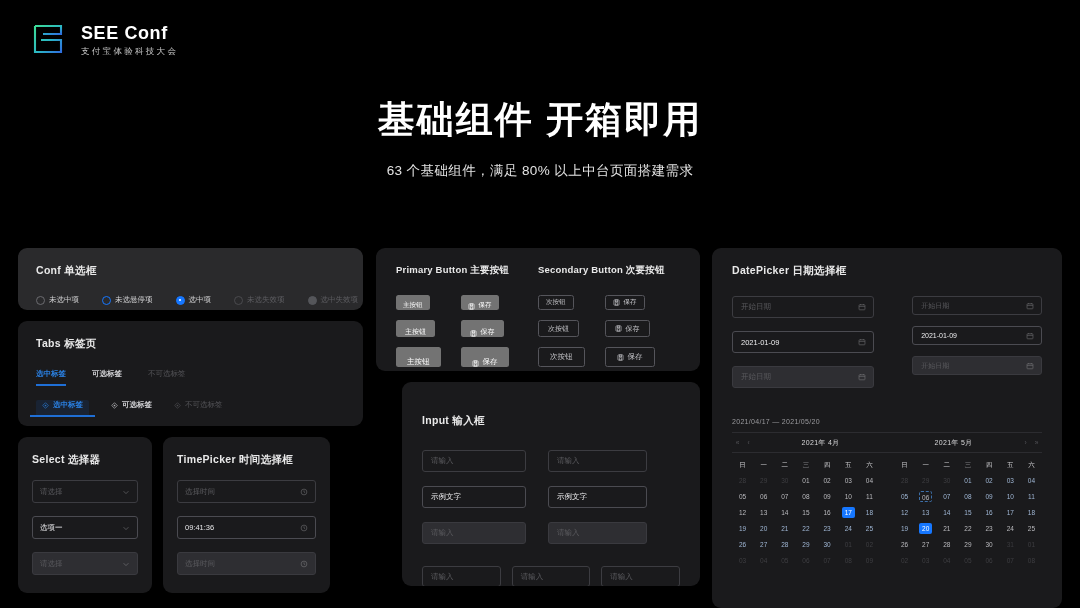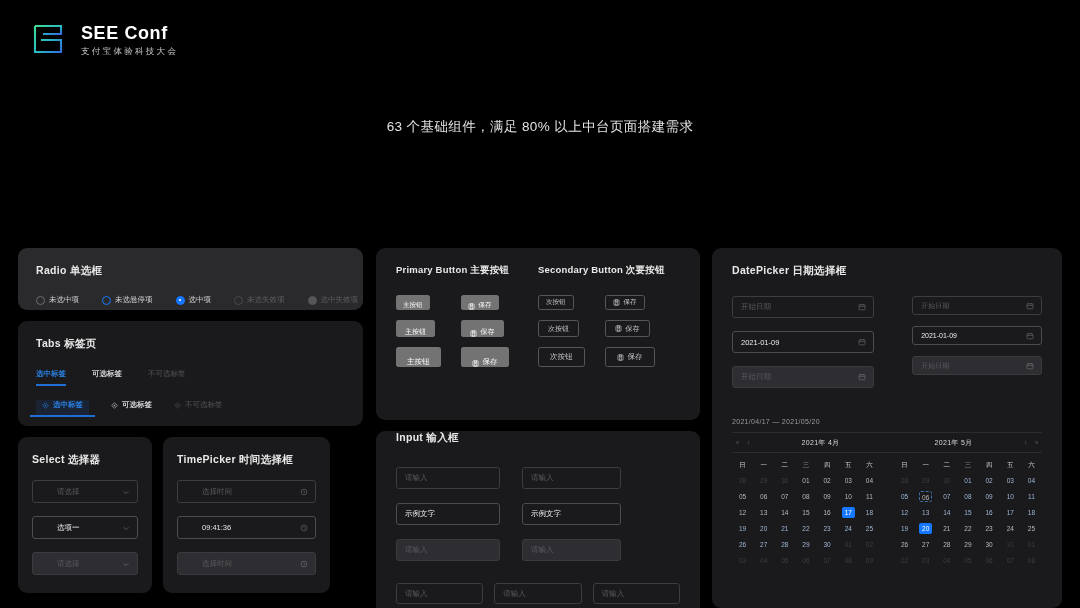--- a/index.html
+++ b/index.html
@@ -67,49 +67,49 @@
   .tab-item.second-row.active { background: rgba(22,119,255,0.10); padding: 0 6px 7px 6px; border-radius: 2px; }
   .tab-ico { width: 7px; height: 7px; flex: none; opacity: .85; }
 
   
   .lower-row { display: flex; gap: 11px; }
   .card-select { width: 134px; height: 156px; padding: 16px 14px 0 14px; }
   .card-time   { width: 167px; height: 156px; padding: 16px 14px 0 14px; }
   .field {
     position: relative; display: flex; align-items: center;
     border: 1px solid #3c3c41; border-radius: 3px;
-    height: 23px; padding: 0 24px; margin-top: 13px;
+    height: 23px; padding: 0 7px; margin-top: 13px;
     font-size: 7.5px;
   }
   .field .val { color: #e6e6e8; }
   .field .ph  { color: #5a5a5e; }
   .field.filled { border-color: #4b4b51; }
   .field.disabled { background: #2e2e32; border-color: #3a3a3f; }
   .field.disabled .ph { color: #5a5a5e; }
   .f-ico { position: absolute; right: 7px; top: 50%; transform: translateY(-50%); opacity: .55; }
 
   
-  .card-buttons { height: 172px; padding: 16px 20px 0 20px; margin-bottom: 11px; }
+  .card-buttons { height: 123px; padding: 16px 20px 0 20px; margin-bottom: 11px; }
   .btn-cols { display: flex; gap: 0; }
   .btn-col { flex: 1; }
   .btn-head { font-size: 9.5px; color: #e9e9e9; font-weight: bold; letter-spacing: .2px; }
   .btn-grid { display: flex; gap: 20px; margin-top: 18px; }
   .btn-stack { display: flex; flex-direction: column; gap: 10px; align-items: flex-start; }
   .btn {
     display: inline-flex; align-items: center; justify-content: center; gap: 4px;
     border-radius: 2.5px; white-space: nowrap; font-size: 7px; color: #fff;
   }
   .btn.primary { background: #737373; align-items: flex-end; }
   .btn.secondary { background: transparent; border: 1px solid #55555b; color: #c8c8cc; }
   .btn.s1 { height: 15px; padding: 0 7px; font-size: 6.5px; }
   .btn.s2 { height: 17px; padding: 0 9px; font-size: 7px; }
   .btn.s3 { height: 20px; padding: 0 11px; font-size: 7.5px; }
   .btn-ico { width: 7px; height: 7px; flex: none; }
 
-  .card-input { height: 204px; padding: 0 20px 0 20px; }
+  .card-input { height: 204px; padding: 32px 20px 0 20px; margin-left: 26px; }
   .in-grid { display: flex; gap: 22px; margin-top: 22px; }
   .in-col { display: flex; flex-direction: column; }
   .inp {
     border: 1px solid #3c3c41; border-radius: 3px;
     height: 22px; display: flex; align-items: center; padding: 0 8px;
     font-size: 7.5px; color: #5a5a5e;
   }
   .inp.val { color: #ececee; border-color: #4b4b51; }
   .inp.disabled { background: #2e2e32; border-color: #3a3a3f; }
   .in-col.left .inp { width: 104px; }
@@ -180,29 +180,30 @@
         </g>
       </svg>
     </div>
     <div class="logo-text">
       <div class="logo-title">SEE Conf</div>
       <div class="logo-sub">支付宝体验科技大会</div>
     </div>
   </div>
 
   <div class="hero">
+    <div class="hero-title">基础组件 开箱即用</div>
     <div class="hero-sub">63 个基础组件，满足 80% 以上中台页面搭建需求</div>
   </div>
 
   <div class="cards">
 
     <div class="col col-left">
 
       <div class="card card-light card-radio">
-        <div class="card-title">Radio 单选框</div>
+        <div class="card-title">Conf 单选框</div>
         <div class="radio-row" id="radio-group">
             <div class="radio-item">
               <span class="radio-dot default"></span>
               <span class="radio-label">未选中项</span>
             </div>
             <div class="radio-item">
               <span class="radio-dot hover"></span>
               <span class="radio-label">未选悬停项</span>
             </div>
             <div class="radio-item">

